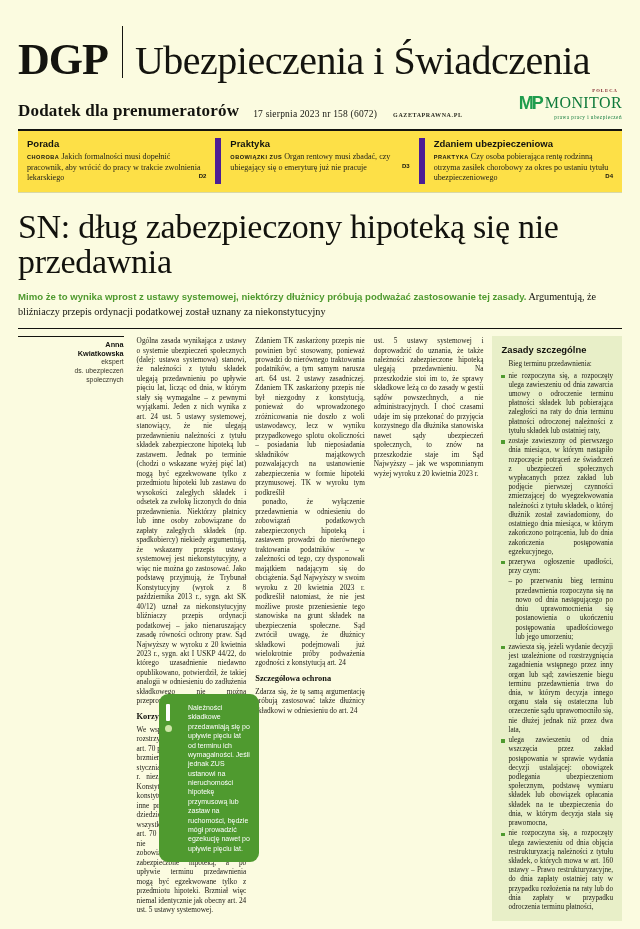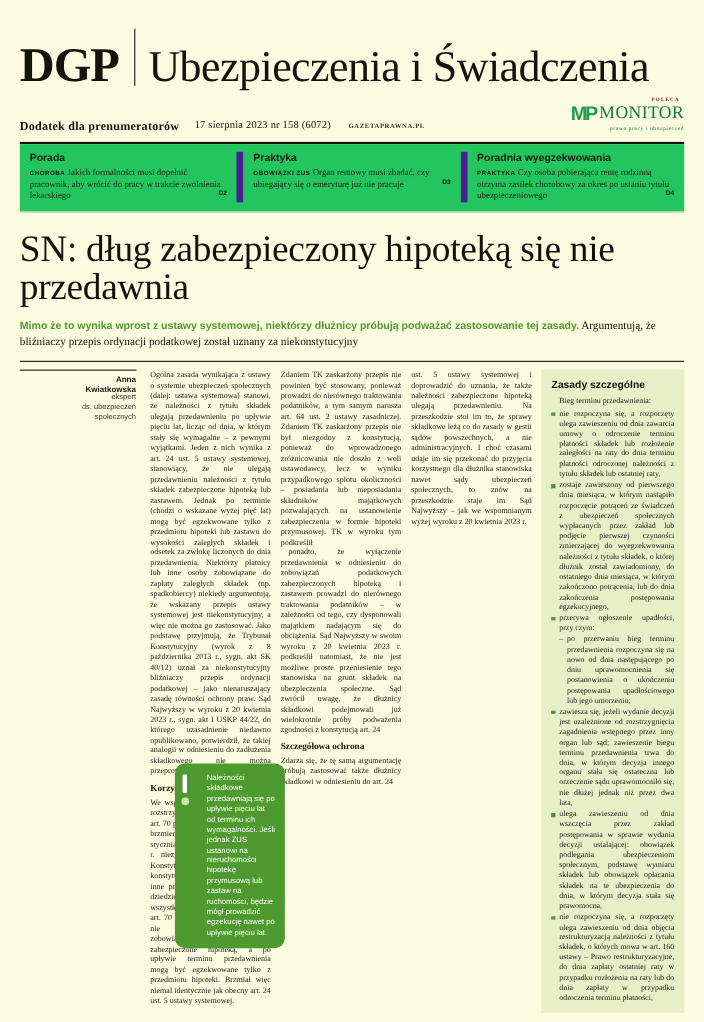--- a/index.html
+++ b/index.html
@@ -21,37 +21,37 @@
     color:#14140f;
   }
   .vrule{width:1px;background:#14140f;height:52px;margin:0 12px 2px 14px;}
   .mast-title{
     font-family:"Liberation Serif", serif;
     font-size:40px;line-height:.95;font-weight:normal;color:#14140f;
     letter-spacing:-0.5px;white-space:nowrap;
   }
 
   .subbar{display:flex;align-items:flex-end;margin-top:8px;}
-  .dodatek{font-weight:bold;font-size:11px;letter-spacing:.2px;color:#14140f;}
+  .dodatek{font-weight:bold;font-size:17px;letter-spacing:.2px;color:#14140f;}
   .issue{font-size:9.5px;margin-left:14px;margin-bottom:2px;color:#14140f;letter-spacing:.2px;}
   .gp{font-size:6px;font-weight:bold;letter-spacing:.6px;margin-left:16px;margin-bottom:3px;color:#2b2b20;}
   .monitor-wrap{margin-left:auto;text-align:right;margin-bottom:1px;}
   .poleca{font-size:4.6px;font-weight:bold;letter-spacing:1.1px;color:#7a1520;margin-right:4px;display:block;margin-bottom:1px;}
   .monitor-row{display:flex;align-items:center;justify-content:flex-end;}
   .mp-mark{
     font-family:"Liberation Sans",sans-serif;font-weight:bold;font-size:18px;
     color:#1f9d4d;letter-spacing:-2px;line-height:1;margin-right:3px;
   }
   .monitor-text{font-size:16px;color:#0f7a3b;letter-spacing:.4px;line-height:1;}
   .monitor-sub{font-size:5.2px;color:#0f7a3b;letter-spacing:.5px;margin-top:2px;text-align:right;}
 
   .rule-thick{height:2px;background:#14140f;margin-top:8px;}
 
   
-  .teasers{display:flex;background:#22c55e;border-bottom:1px solid #d8d8a8;
+  .teasers{display:flex;background:#fde047;border-bottom:1px solid #d8d8a8;
            padding:7px 0 8px 0;margin-top:0;}
   .teaser{flex:1;padding:0 9px;position:relative;}
   .teaser + .teaser{border-left:6px solid #4c1d95;}
   .teaser h4{margin:0 0 3px 0;font-family:"Liberation Sans",sans-serif;
              font-size:9.5px;font-weight:bold;color:#14140f;}
   .teaser p{margin:0;font-size:8.1px;line-height:1.32;color:#23231a;}
   .kicker{font-family:"Liberation Sans",sans-serif;font-size:5.6px;font-weight:bold;
           letter-spacing:.5px;text-transform:uppercase;color:#14140f;}
   .pref{font-family:"Liberation Sans",sans-serif;font-size:6px;font-weight:bold;color:#14140f;float:right;}
 
@@ -145,21 +145,21 @@
         <span>Jakich formalności musi dopełnić pracownik, aby wrócić do pracy w trakcie zwolnienia lekarskiego</span>
         <span class="pref">D2</span></p>
     </div>
     <div class="teaser">
       <h4>Praktyka</h4>
       <p><span class="kicker">OBOWIĄZKI ZUS</span>
         <span>Organ rentowy musi zbadać, czy ubiegający się o emeryturę już nie pracuje</span>
         <span class="pref">D3</span></p>
     </div>
     <div class="teaser">
-      <h4>Poradnia wyegzekwowania</h4>
+      <h4>Zdaniem ubezpieczeniowa</h4>
       <p><span class="kicker">PRAKTYKA</span>
         <span>Czy osoba pobierająca rentę rodzinną otrzyma zasiłek chorobowy za okres po ustaniu tytułu ubezpieczeniowego</span>
         <span class="pref">D4</span></p>
     </div>
   </div>
 
   <h1 class="headline">SN: dług zabezpieczony hipoteką się nie przedawnia</h1>
   <p class="lead">
     <b>Mimo że to wynika wprost z ustawy systemowej, niektórzy dłużnicy próbują podważać zastosowanie tej zasady.</b><span> Argumentują, że bliźniaczy przepis ordynacji podatkowej został uznany za niekonstytucyjny</span>
   </p>
@@ -190,21 +190,21 @@
 
     <div class="col colD">
       <p class="first">ust. 5 ustawy systemowej i doprowadzić do uznania, że także należności zabezpieczone hipoteką ulegają przedawnieniu. Na przeszkodzie stoi im to, że sprawy składkowe leżą co do zasady w gestii sądów powszechnych, a nie administracyjnych. I choć czasami udaje im się przekonać do przyjęcia korzystnego dla dłużnika stanowiska nawet sądy ubezpieczeń społecznych, to znów na przeszkodzie staje im Sąd Najwyższy – jak we wspomnianym wyżej wyroku z 20 kwietnia 2023 r.</p>
     </div>
 
     <div class="col colE">
       <div class="zasady">
         <h3>Zasady szczególne</h3>
         <p class="intro">Bieg terminu przedawnienia:</p>
         <ul>
-          <li>nie rozpoczyna się, a rozpoczęty ulega zawieszeniu od dnia zawarcia umowy o odroczenie terminu płatności składek lub rozłożenie zaległości na raty do dnia terminu płatności odroczonej należności z tytułu składek lub ostatniej raty,</li>
+          <li>nie rozpoczyna się, a rozpoczęty ulega zawieszeniu od dnia zawarcia umowy o odroczenie terminu płatności składek lub pobierająca zaległości na raty do dnia terminu płatności odroczonej należności z tytułu składek lub ostatniej raty,</li>
           <li>zostaje zawieszony od pierwszego dnia miesiąca, w którym nastąpiło rozpoczęcie potrąceń ze świadczeń z ubezpieczeń społecznych wypłacanych przez zakład lub podjęcie pierwszej czynności zmierzającej do wyegzekwowania należności z tytułu składek, o której dłużnik został zawiadomiony, do ostatniego dnia miesiąca, w którym zakończono potrącenia, lub do dnia zakończenia postępowania egzekucyjnego,</li>
           <li>
             <span>przerywa ogłoszenie upadłości, przy czym:</span>
             <ul>
               <li>po przerwaniu bieg terminu przedawnienia rozpoczyna się na nowo od dnia następującego po dniu uprawomocnienia się postanowienia o ukończeniu postępowania upadłościowego lub jego umorzeniu;</li>
             </ul>
           </li>
           <li>zawiesza się, jeżeli wydanie decyzji jest uzależnione od rozstrzygnięcia zagadnienia wstępnego przez inny organ lub sąd; zawieszenie biegu terminu przedawnienia trwa do dnia, w którym decyzja innego organu stała się ostateczna lub orzeczenie sądu uprawomocniło się, nie dłużej jednak niż przez dwa lata,</li>
           <li>ulega zawieszeniu od dnia wszczęcia przez zakład postępowania w sprawie wydania decyzji ustalającej: obowiązek podlegania ubezpieczeniom społecznym, podstawę wymiaru składek lub obowiązek opłacania składek na te ubezpieczenia do dnia, w którym decyzja stała się prawomocna,</li>
           <li>nie rozpoczyna się, a rozpoczęty ulega zawieszeniu od dnia objęcia restrukturyzacją należności z tytułu składek, o których mowa w art. 160 ustawy – Prawo restrukturyzacyjne, do dnia zapłaty ostatniej raty w przypadku rozłożenia na raty lub do dnia zapłaty w przypadku odroczenia terminu płatności,</li>

